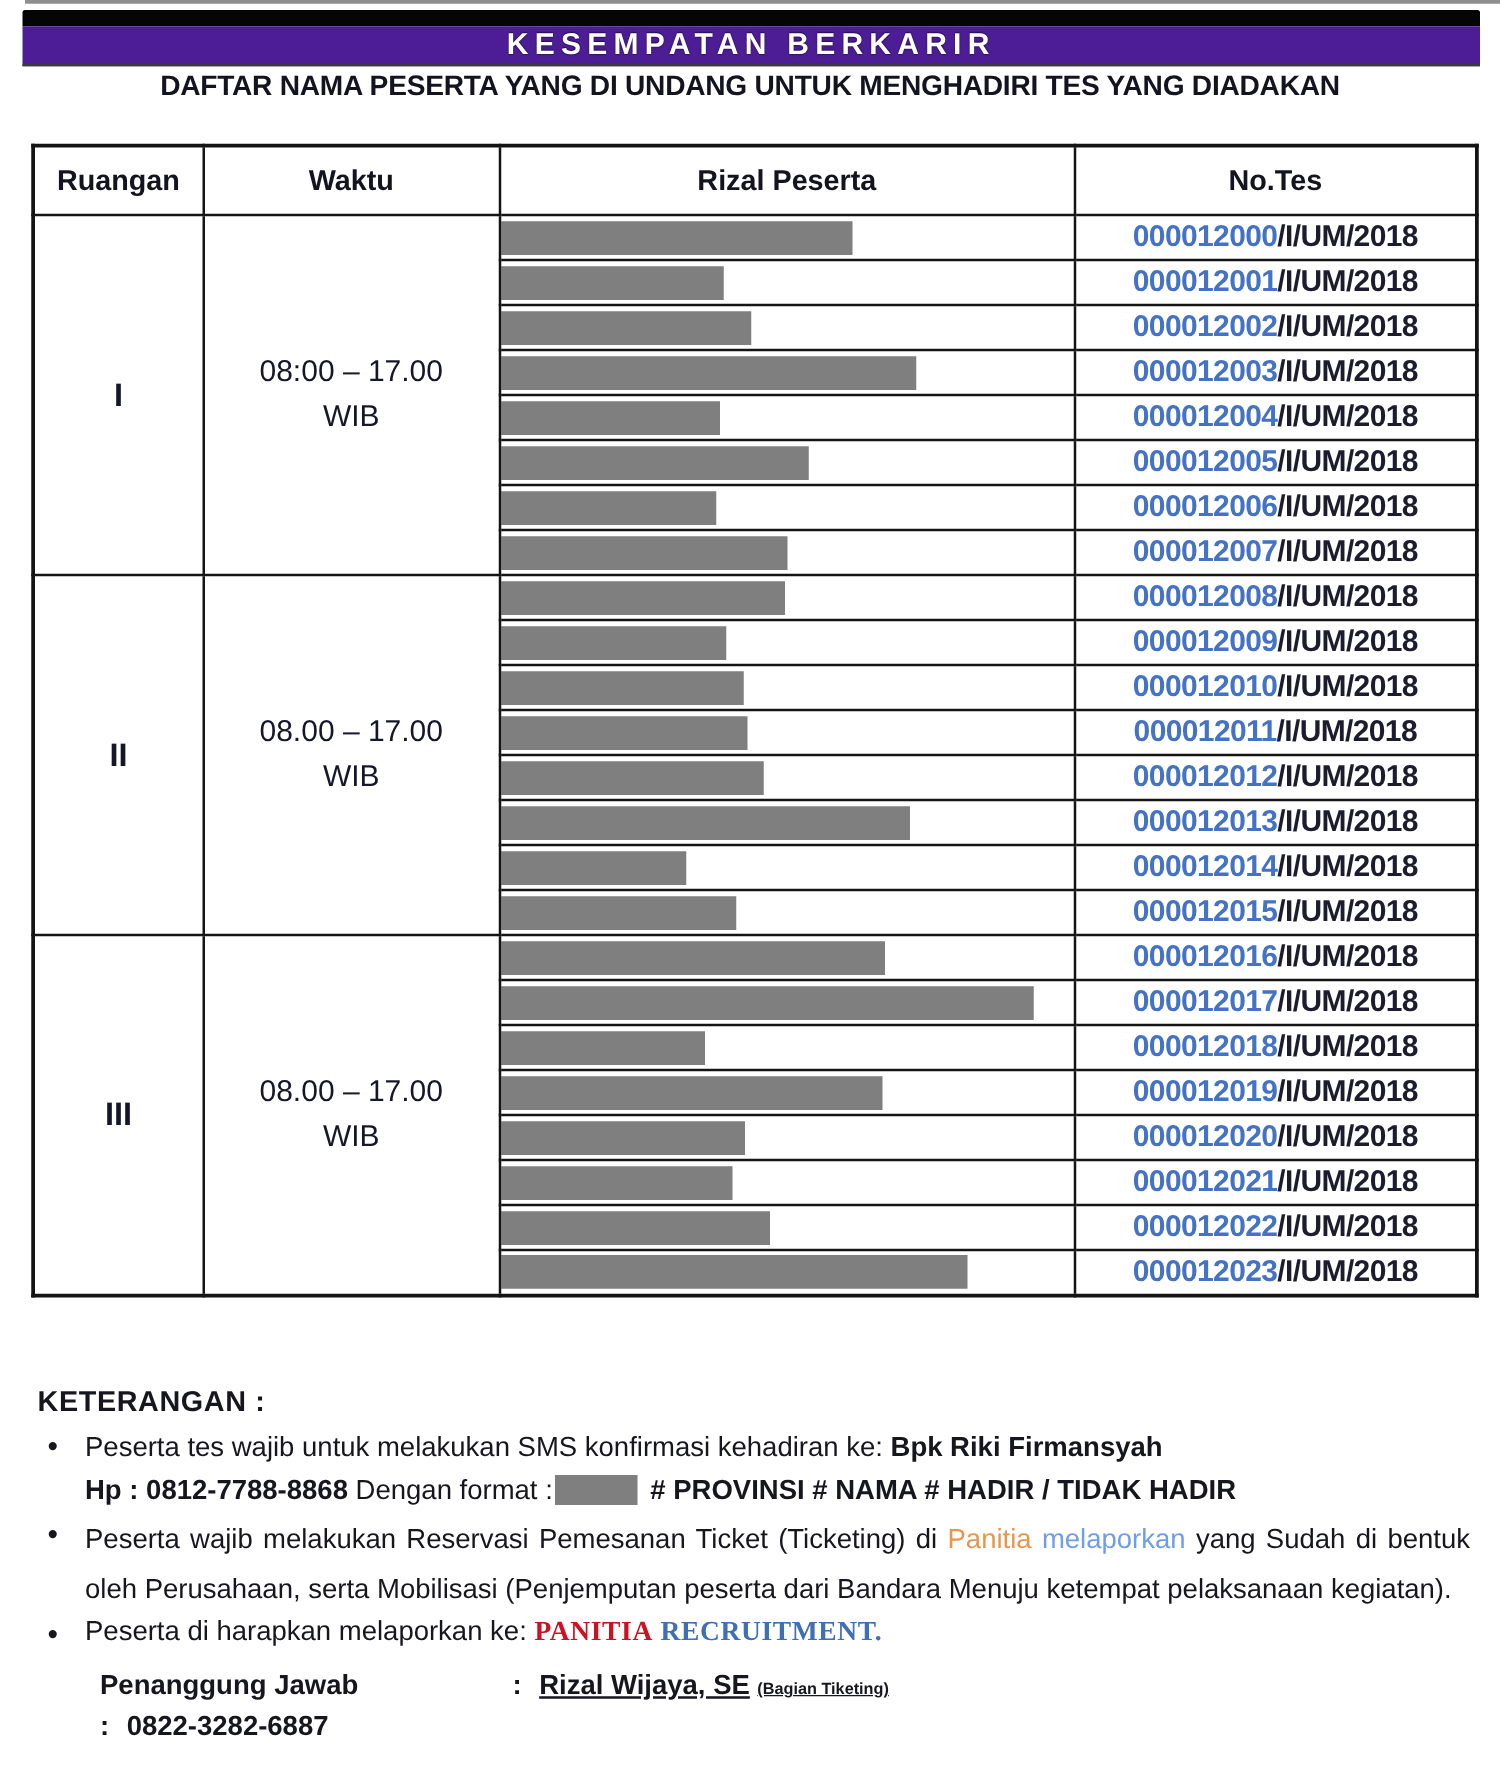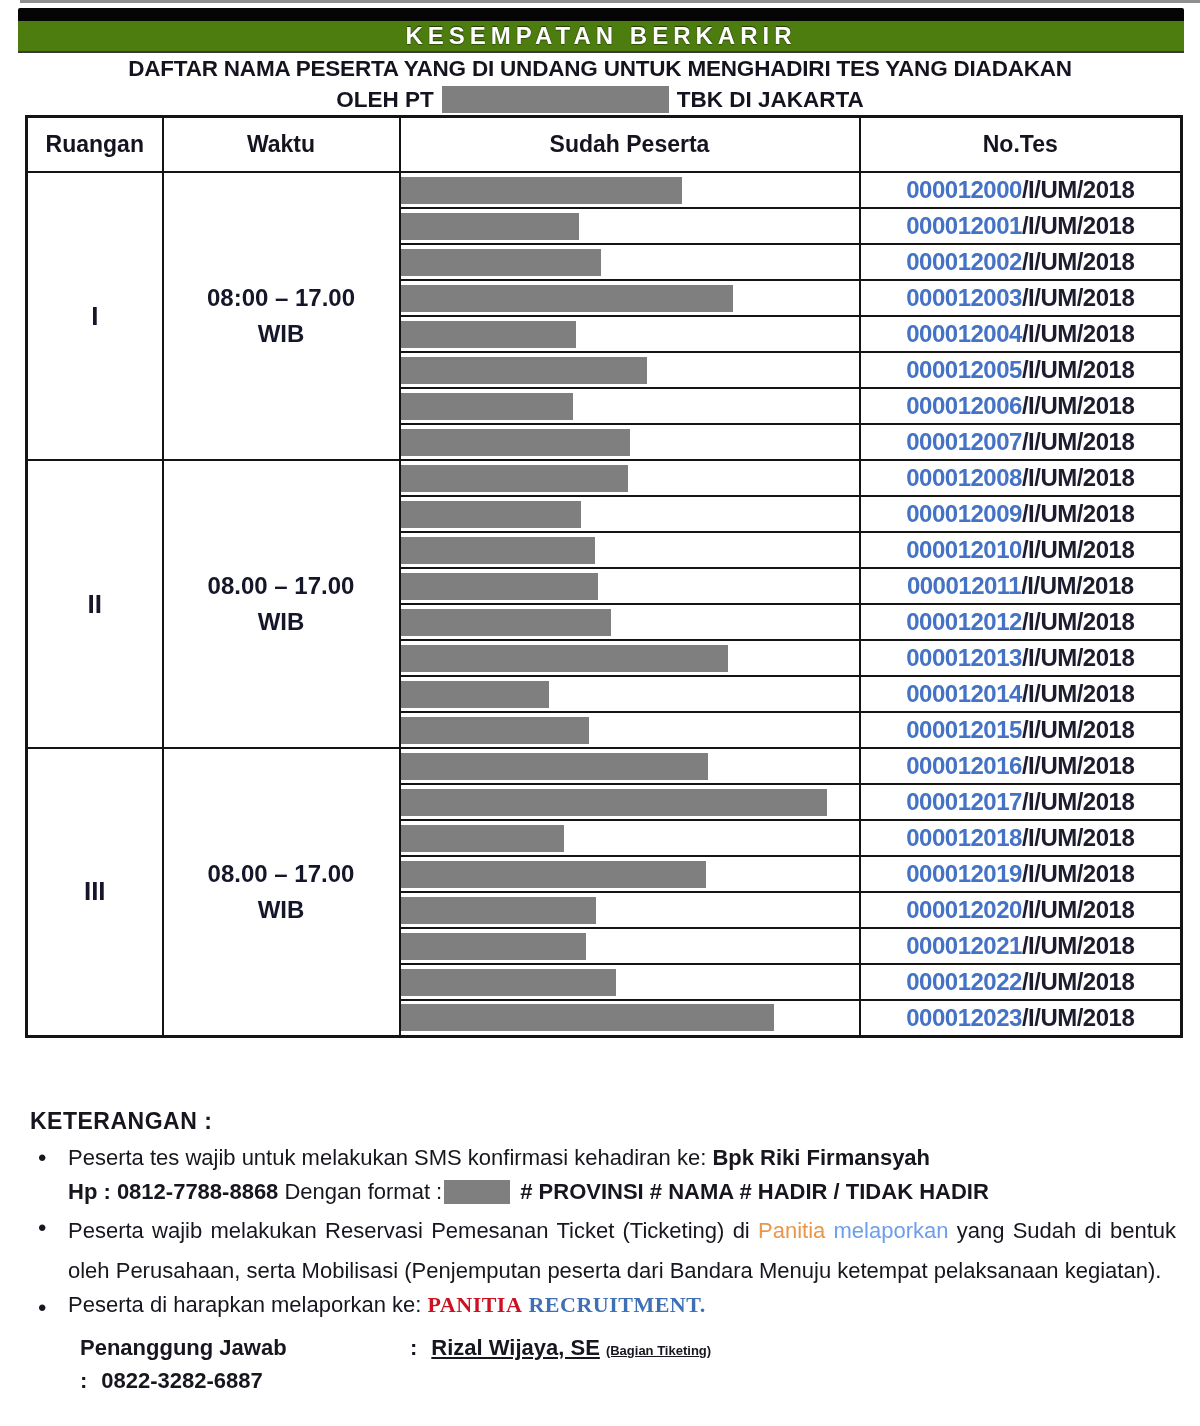--- a/index.html
+++ b/index.html
@@ -7,21 +7,21 @@
     position:relative;width:1200px;height:1426px;overflow:hidden;
     background:#ffffff;
     font-family:"Liberation Sans","DejaVu Sans",sans-serif;
     color:#17171f;
   }
   
   .top-hairline{position:absolute;left:20px;top:0;width:1180px;height:3px;background:#8f8f8f;}
   .banner{position:absolute;left:18px;top:8px;width:1166px;}
   .banner-black{height:13px;background:#050505;border-top-left-radius:2px;border-top-right-radius:2px;}
   .banner-red{
-    height:30px;background:#4d7c0f;border-bottom:2px solid #3a3a3a;
+    height:30px;background:#4c1d95;border-bottom:2px solid #3a3a3a;
     display:flex;align-items:center;justify-content:center;
   }
   .banner-title{
     color:#ffffff;font-size:24px;font-weight:800;letter-spacing:5px;
     text-shadow:0 -1px 1px rgba(0,0,0,.55), 0 1px 1px rgba(0,0,0,.35);
   }
   
   .hdr1{
     position:absolute;left:0;top:56px;width:1200px;text-align:center;
     font-size:22.5px;font-weight:800;letter-spacing:-0.2px;color:#141420;
@@ -35,21 +35,21 @@
   
   table.roster{
     position:absolute;left:25px;top:115px;width:1155px;
     border-collapse:collapse;table-layout:fixed;
     border:3px solid #141414;
   }
   table.roster th,table.roster td{border:2px solid #141414;padding:0;}
   th.colhead{height:53px;font-size:23px;font-weight:800;color:#141420;text-align:center;}
   tr.data-row{height:36px;}
   td.room-cell{font-size:26px;font-weight:800;text-align:center;color:#16162a;}
-  td.time-cell{font-size:24px;font-weight:700;text-align:center;color:#16162a;line-height:36px;}
+  td.time-cell{font-size:24px;font-weight:400;text-align:center;color:#16162a;line-height:36px;}
   td.name-cell{vertical-align:middle;padding-left:3px;}
   td.name-cell .redact{height:27px;display:block;}
   td.no-cell{
     text-align:center;font-size:24px;font-weight:800;white-space:nowrap;
     letter-spacing:-0.5px;
   }
   .no-num{color:#4472c4;}
   .no-suf{color:#1c1c2e;}
   
   .footer{position:absolute;left:30px;top:1108px;width:1146px;color:#16161e;}
@@ -82,36 +82,33 @@
   <div class="top-hairline"></div>
 
   <div class="banner">
     <div class="banner-black"></div>
     <div class="banner-red">
       <span class="banner-title">KESEMPATAN BERKARIR</span>
     </div>
   </div>
 
   <div class="hdr1">DAFTAR NAMA PESERTA YANG DI UNDANG UNTUK MENGHADIRI TES YANG DIADAKAN</div>
-  <div class="hdr2">
-    <span>OLEH PT</span><span class="redact" style="width: 227px;"></span><span>TBK DI JAKARTA</span>
-  </div>
 
   <table class="roster">
     <colgroup>
         <col style="width:136px">
         <col style="width:237px">
         <col style="width:460px">
         <col style="width:322px">
       </colgroup>
     <tbody>
         <tr>
       <th class="colhead">Ruangan</th>
       <th class="colhead">Waktu</th>
-      <th class="colhead">Sudah Peserta</th>
+      <th class="colhead">Rizal Peserta</th>
       <th class="colhead">No.Tes</th>
     </tr>
 
     <tr class="data-row">
       <td class="room-cell" rowspan="8">I</td>
       <td class="time-cell" rowspan="8">
         <div>08:00 – 17.00</div>
         <div>WIB</div>
       </td>
       <td class="name-cell">

